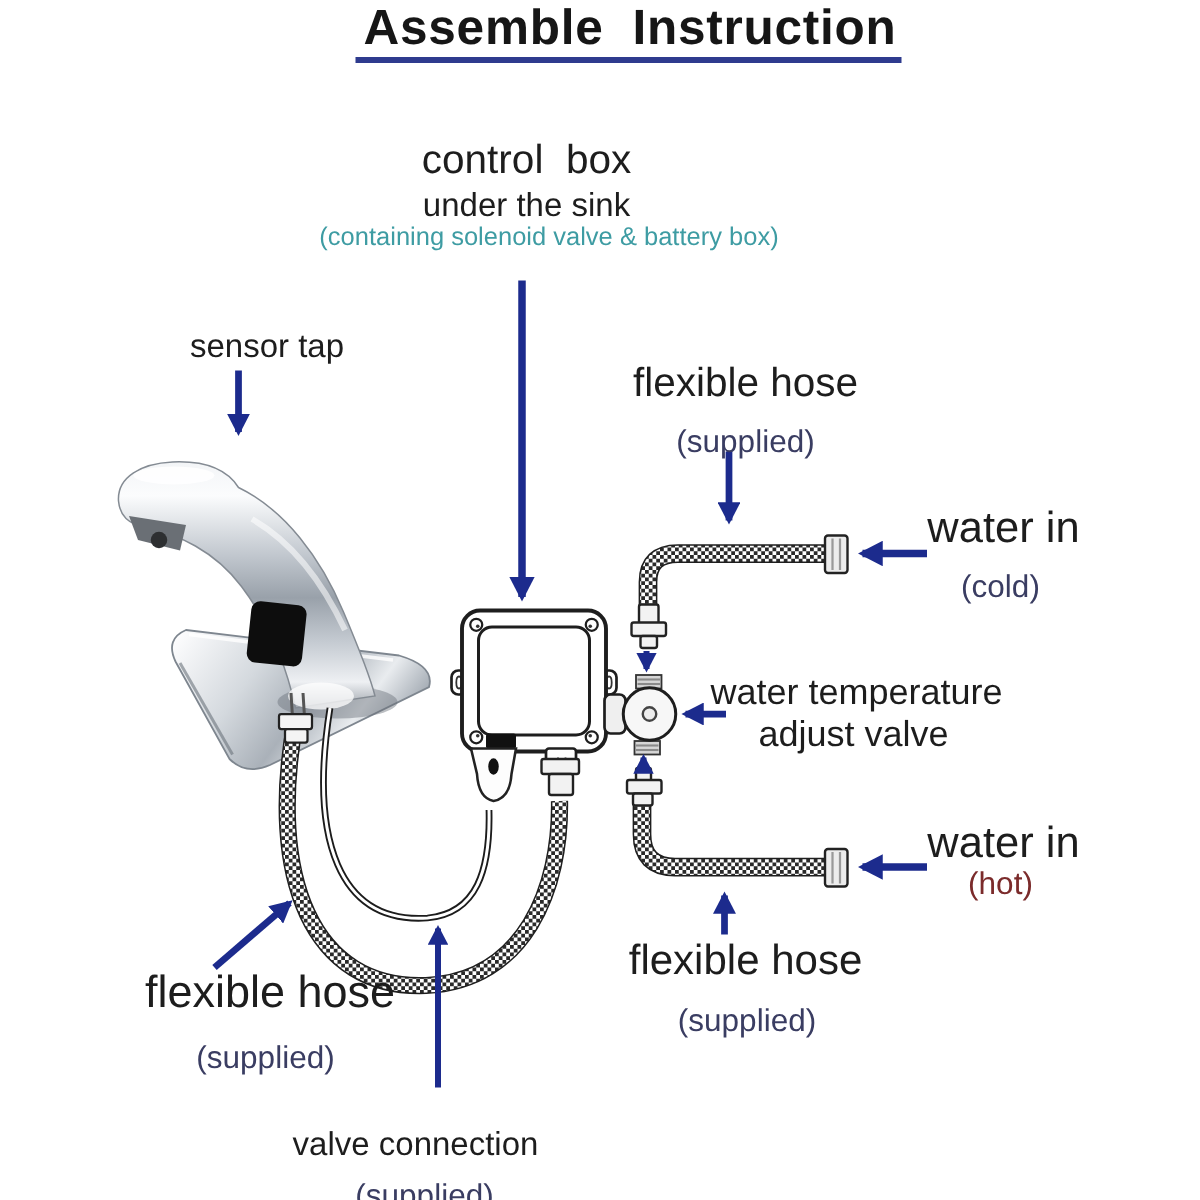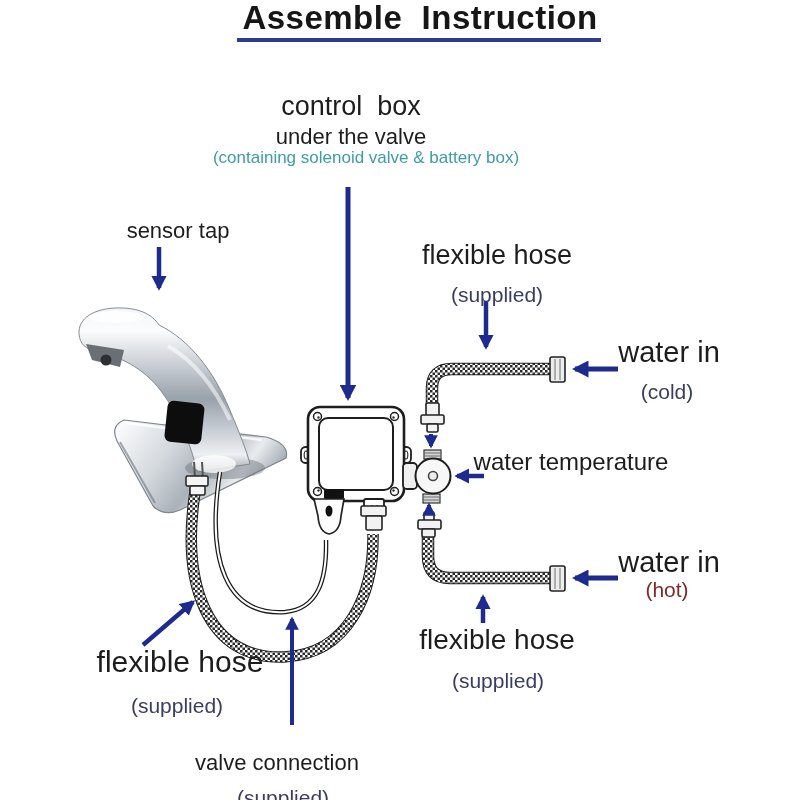--- a/index.html
+++ b/index.html
@@ -176,32 +176,33 @@
       <line x1="143" y1="645" x2="193" y2="602" stroke-width="4.5" marker-end="url(#ah)"></line>
       <line x1="431" y1="434" x2="431" y2="446" stroke-width="4" marker-end="url(#ah)"></line>
       <line x1="429" y1="514" x2="429" y2="505" stroke-width="4" marker-end="url(#ah)"></line>
     </g>
   </svg>
 
   <div class="lbl title" style="left:420px;top:0px;">Assemble  Instruction</div>
   <div class="underline" style="left:237px;top:38px;width:364px;"></div>
 
   <div class="lbl" style="left:351px;top:92px;font-size:27px;text-align:center;">control  box</div>
-  <div class="lbl" style="left:351px;top:125px;font-size:22px;">under the valve</div>
+  <div class="lbl" style="left:351px;top:125px;font-size:22px;">under the sink</div>
   <div class="lbl teal" style="left:366px;top:149px;font-size:17px;">(containing solenoid valve &amp; battery box)</div>
 
   <div class="lbl" style="left:178px;top:219px;font-size:22px;">sensor tap</div>
 
   <div class="lbl" style="left:497px;top:241px;font-size:27px;">flexible hose</div>
   <div class="lbl navy" style="left:497px;top:272px;font-size:21px;">(supplied)</div>
 
   <div class="lbl" style="left:669px;top:337px;font-size:29px;">water in</div>
   <div class="lbl navy" style="left:667px;top:369px;font-size:21px;">(cold)</div>
 
   <div class="lbl" style="left:571px;top:449px;font-size:24px;">water temperature</div>
+  <div class="lbl" style="left:569px;top:477px;font-size:24px;">adjust valve</div>
 
   <div class="lbl" style="left:669px;top:547px;font-size:29px;">water in</div>
   <div class="lbl hot" style="left:667px;top:579px;font-size:21px;">(hot)</div>
 
   <div class="lbl" style="left:497px;top:625px;font-size:28px;">flexible hose</div>
   <div class="lbl navy" style="left:498px;top:658px;font-size:21px;">(supplied)</div>
 
   <div class="lbl" style="left:180px;top:646px;font-size:30px;">flexible hose</div>
   <div class="lbl navy" style="left:177px;top:683px;font-size:21px;">(supplied)</div>
 

